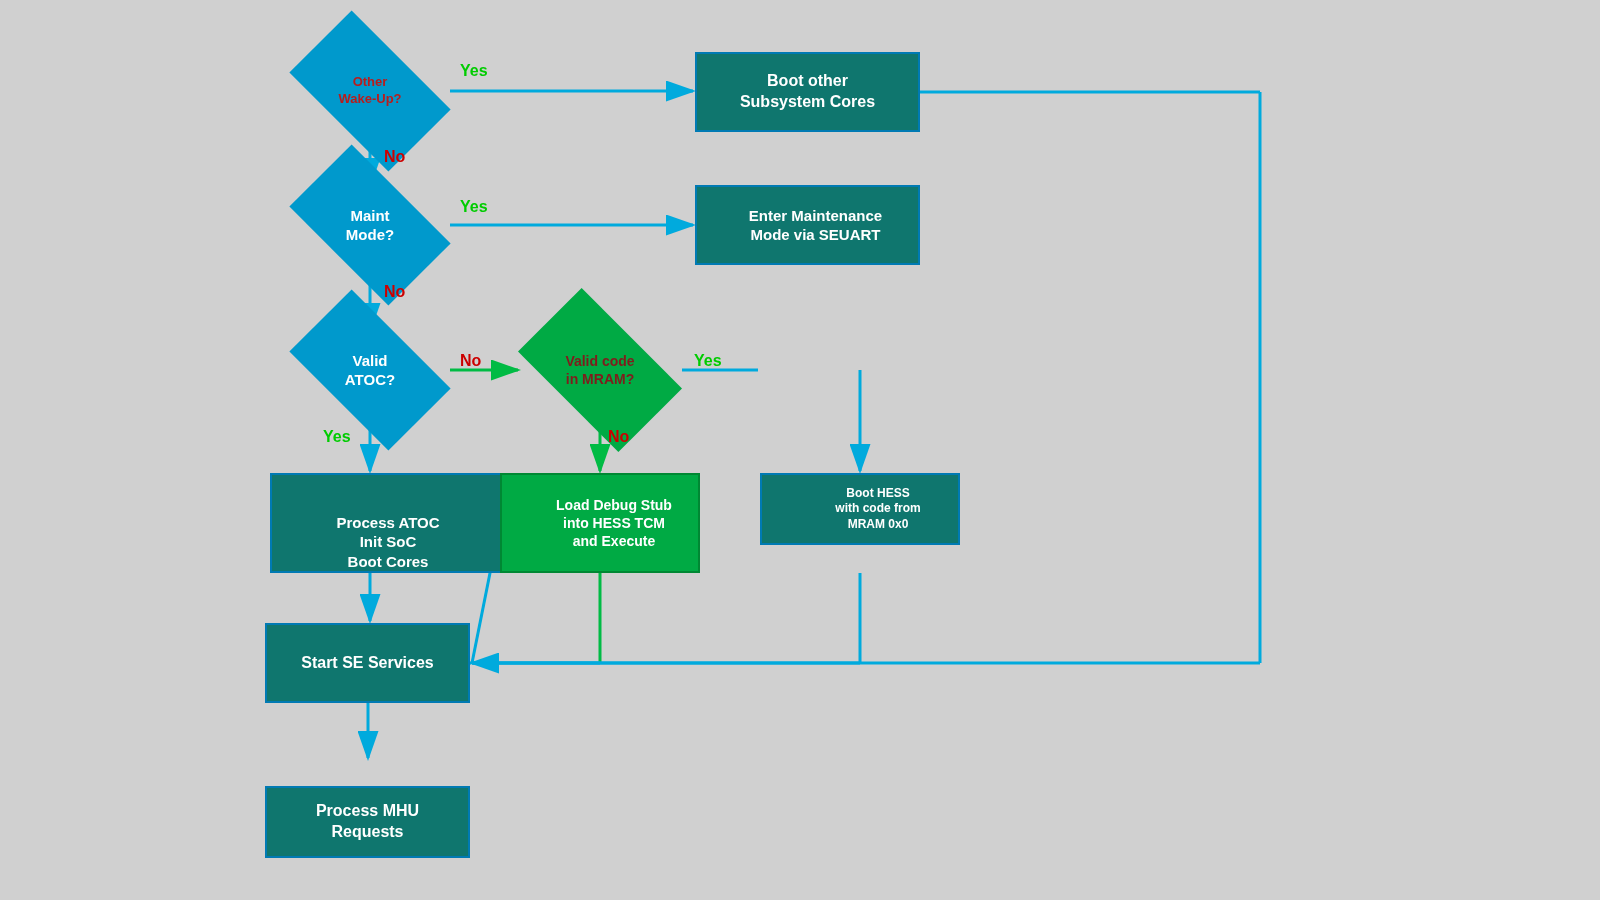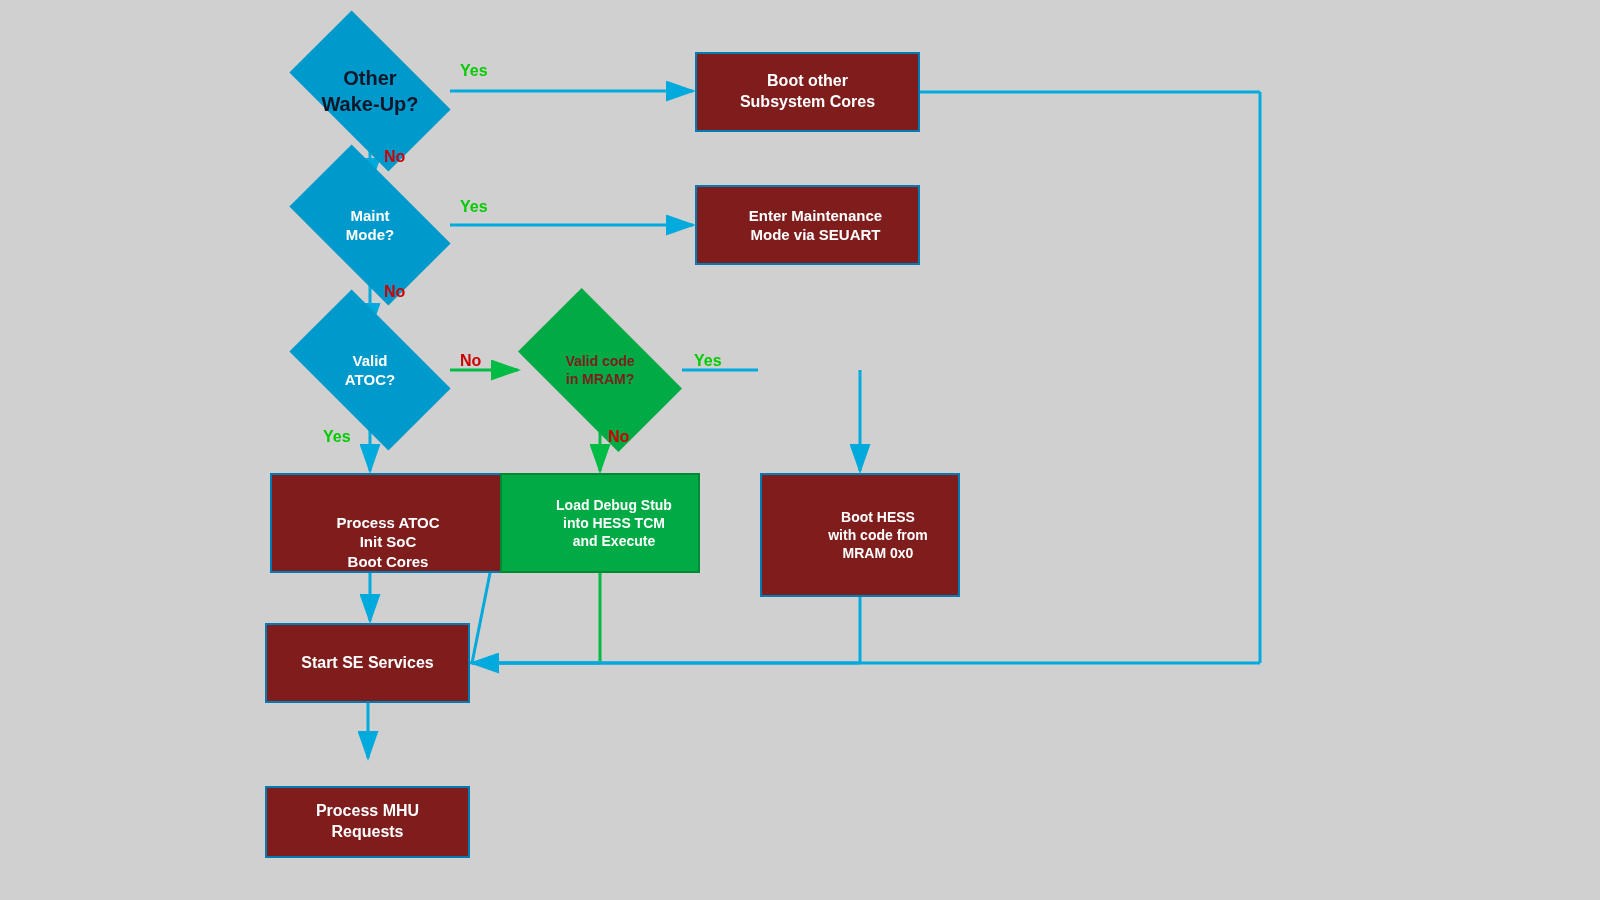--- a/index.html
+++ b/index.html
@@ -24,21 +24,21 @@
       justify-content: center;
       text-align: center;
       color: white;
       font-weight: bold;
       font-size: 15px;
       line-height: 1.3;
     }
     
     .rect-box {
       position: absolute;
-      background: #7f1d1d;
+      background: #0f766e;
       color: white;
       font-weight: bold;
       font-size: 15px;
       display: flex;
       align-items: center;
       justify-content: center;
       text-align: center;
       line-height: 1.3;
       border: 2px solid #007ab3;
     }
@@ -113,21 +113,21 @@
     <line x1="920" y1="92" x2="1260" y2="92" stroke="#00aadd" stroke-width="3"></line>
     <line x1="1260" y1="92" x2="1260" y2="663" stroke="#00aadd" stroke-width="3"></line>
     <line x1="1260" y1="663" x2="472" y2="663" stroke="#00aadd" stroke-width="3"></line>
 
     <line x1="368" y1="703" x2="368" y2="758" stroke="#00aadd" stroke-width="3" marker-end="url(#arrow-blue)"></line>
 
   </svg>
 
   <div style="position:absolute; left:290px; top:41px; width:160px; height:100px;">
     <div style="position:absolute; width:140px; height:88px; background:#0099cc; transform:rotate(45deg); left:10px; top:6px;"></div>
-    <div class="diamond-label" style="width:160px; height:100px; position:absolute; top:0; left:0; font-size:20px; color:#0f172a; font-weight:bold; z-index:2;">
+    <div class="diamond-label" style="width:160px; height:100px; position:absolute; top:0; left:0; font-size:13px; color:#b91c1c; font-weight:bold; z-index:2;">
       <span>Other<br>Wake-Up?</span>
     </div>
   </div>
 
   <div class="yes-label" style="left:460px; top:62px;">
     <span>Yes</span>
   </div>
 
   <div class="no-label" style="left:384px; top:148px;">
     <span>No</span>
@@ -187,21 +187,21 @@
   </div>
 
   <div class="rect-box" style="left:270px; top:473px; width:236px; height:100px; font-size:15px;align-items:flex-end;">
     <span>Process ATOC<br>Init SoC<br>Boot Cores</span>
   </div>
 
   <div class="rect-box green" style="left:500px; top:473px; width:200px; height:100px; font-size:14px;padding-left:28px;">
     <span>Load Debug Stub<br>into HESS TCM<br>and Execute</span>
   </div>
 
-  <div class="rect-box" style="left:760px; top:473px; width:200px; height:124px; font-size:14px;padding-left:36px;">
+  <div class="rect-box" style="left:760px; top:473px; width:200px; height:72px; font-size:12px;padding-left:36px;">
     <span>Boot HESS<br>with code from<br>MRAM 0x0</span>
   </div>
 
   <div class="rect-box" style="left:265px; top:623px; width:205px; height:80px; font-size:16px;">
     <span>Start SE Services</span>
   </div>
 
   <div class="rect-box" style="left:265px; top:760px; width:205px; height:72px; font-size:16px;margin-top:26px;">
     <span>Process MHU<br>Requests</span>
   </div>

